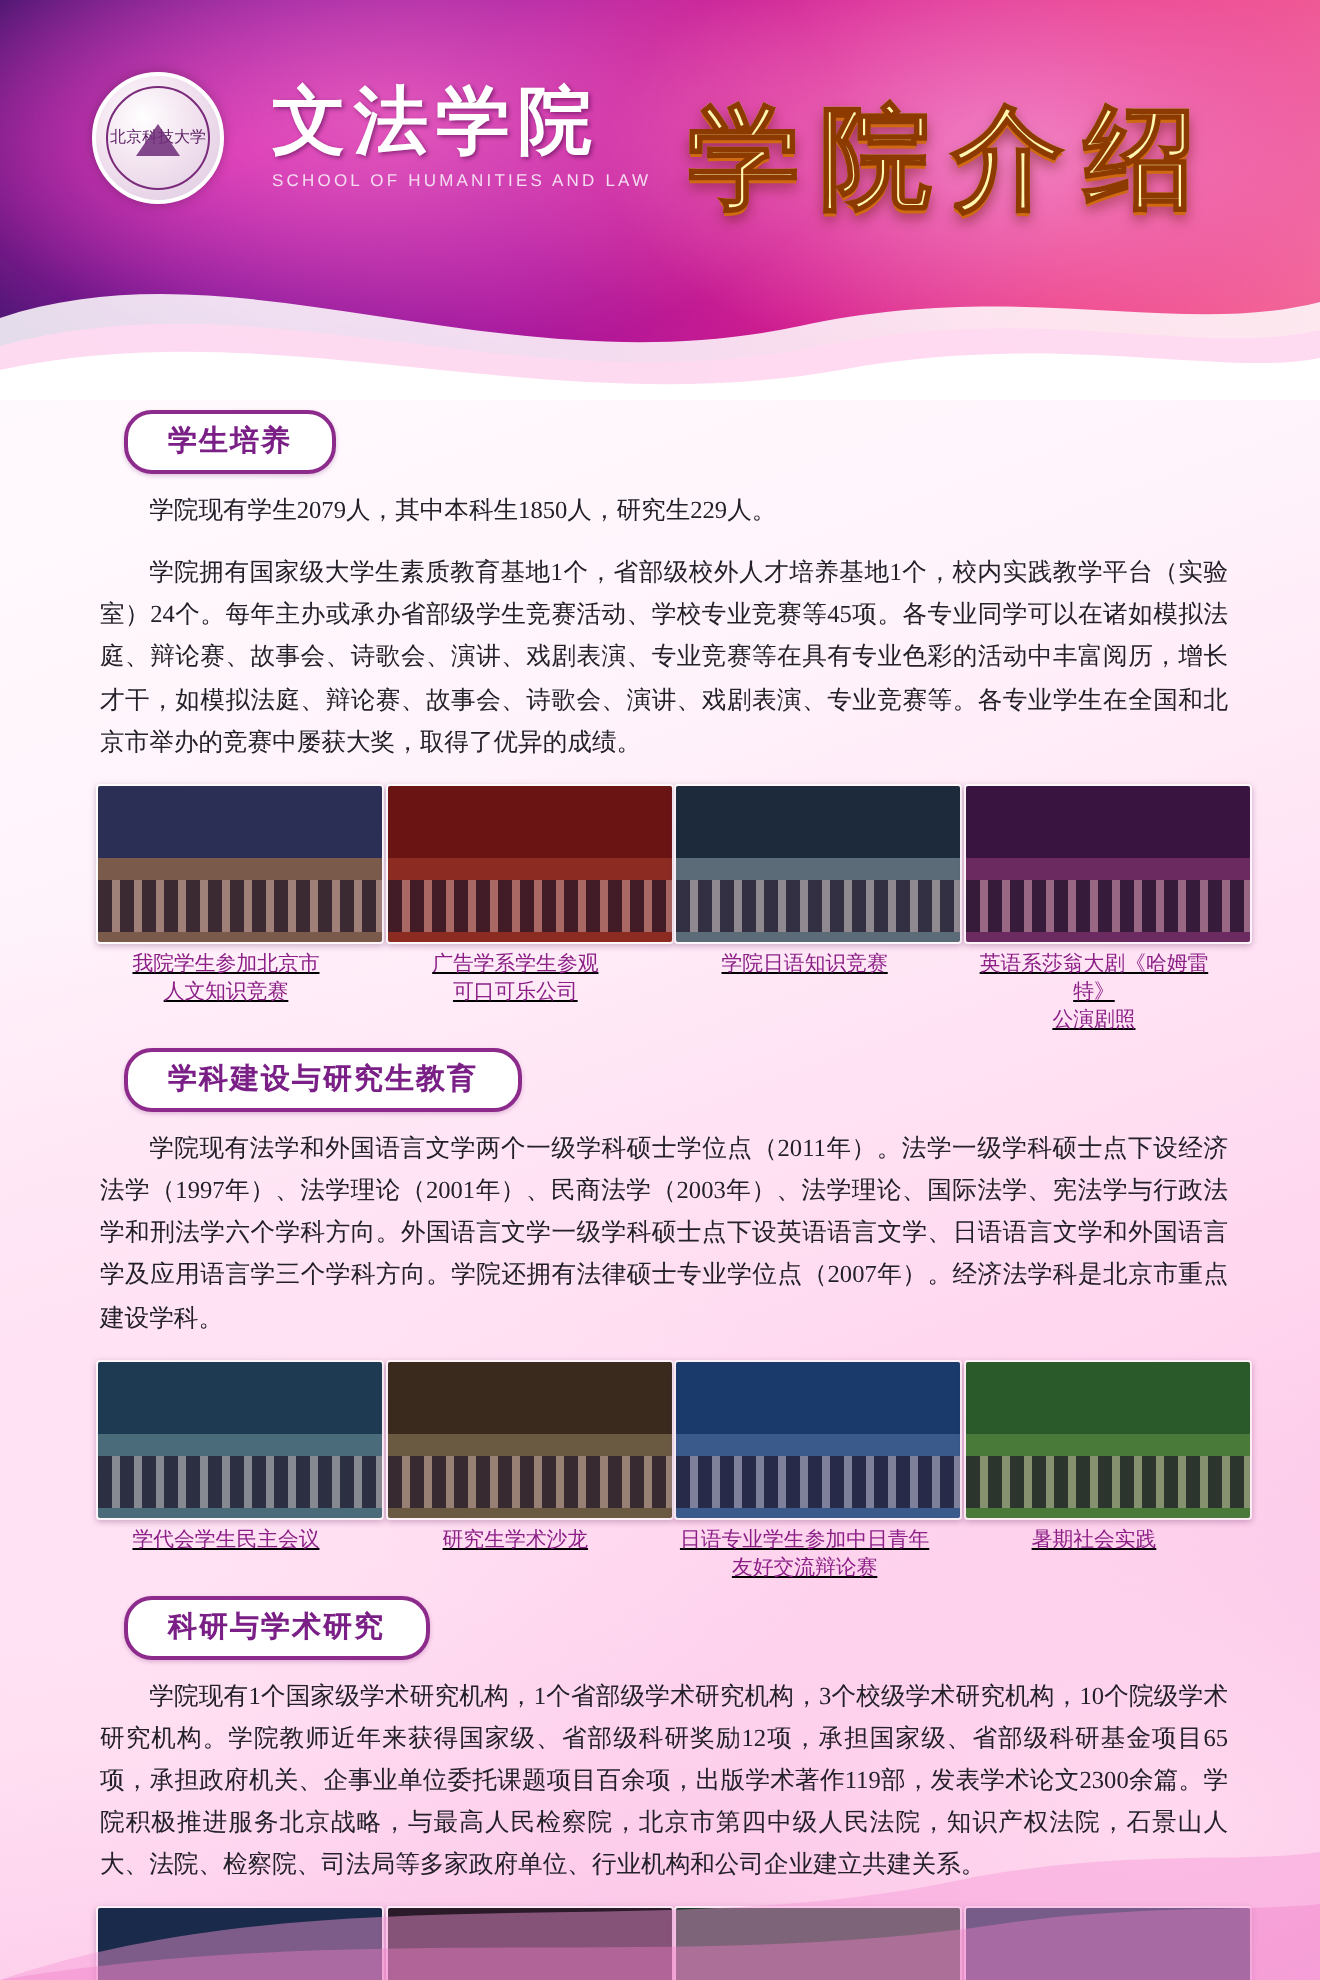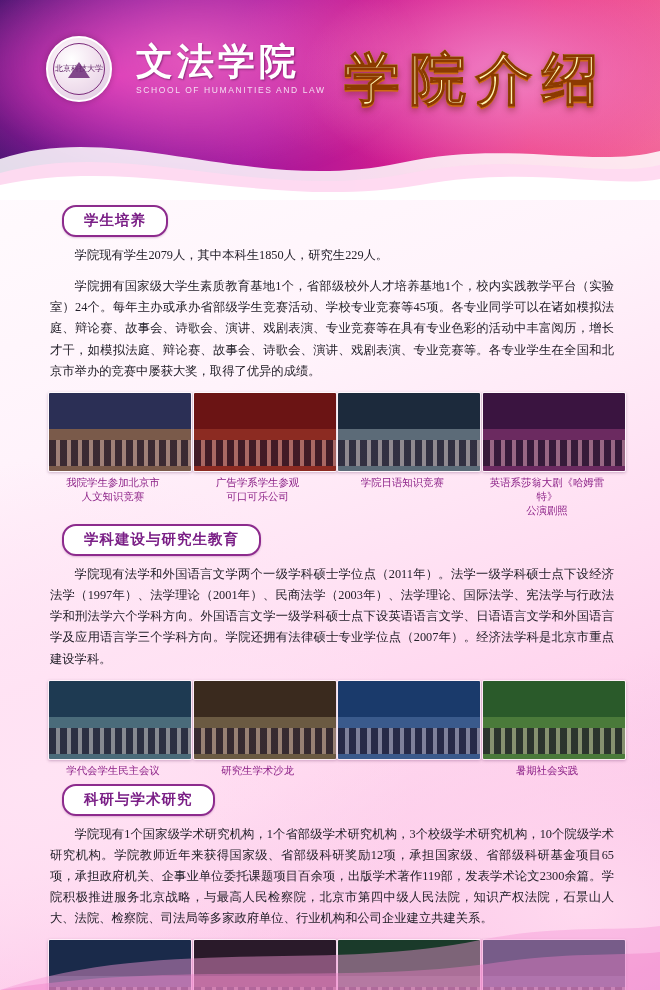--- a/index.html
+++ b/index.html
@@ -103,21 +103,21 @@
   }
   .para{
     font-size:12.3px;line-height:1.72;color:#23202a;
     text-align:justify;text-justify:inter-ideograph;
     text-indent:2em;
     margin:2px 6px 10px 10px;
     font-family:"Liberation Serif","DejaVu Serif",serif;
   }
   
   .photos{display:flex;justify-content:space-between;gap:10px;margin:0 8px 4px 8px;}
-  .photo-cell{width:130px;}
+  .photo-cell{width:130px;text-decoration:underline;}
   .photo{
     width:142px;height:78px;border-radius:2px;overflow:hidden;position:relative;
     border:1px solid rgba(255,255,255,.6);
     box-shadow:0 1px 3px rgba(90,30,90,.3);
   }
   .photo .ph-sky{position:absolute;left:0;top:0;right:0;height:46%;}
   .photo .ph-ground{position:absolute;left:0;bottom:0;right:0;height:54%;}
   .photo .ph-people{position:absolute;left:0;bottom:6%;right:0;height:34%;
     background:repeating-linear-gradient(90deg,
       rgba(30,20,40,.85) 0px,rgba(30,20,40,.85) 7px,
@@ -226,20 +226,21 @@
               <div class="ph-people"></div>
           </div>
           <div class="caption">研究生学术沙龙</div>
         </div>
         <div class="photo-cell">
           <div class="photo">
             <div class="ph-sky" style="background:#1a3a6b"></div>
               <div class="ph-ground" style="background:#3a5a8c"></div>
               <div class="ph-people"></div>
           </div>
+          <div class="caption">日语专业学生参加中日青年<br>友好交流辩论赛</div>
         </div>
         <div class="photo-cell">
           <div class="photo">
             <div class="ph-sky" style="background:#2a5a2a"></div>
               <div class="ph-ground" style="background:#4a7a3a"></div>
               <div class="ph-people"></div>
           </div>
           <div class="caption">暑期社会实践</div>
         </div>
       </div>

